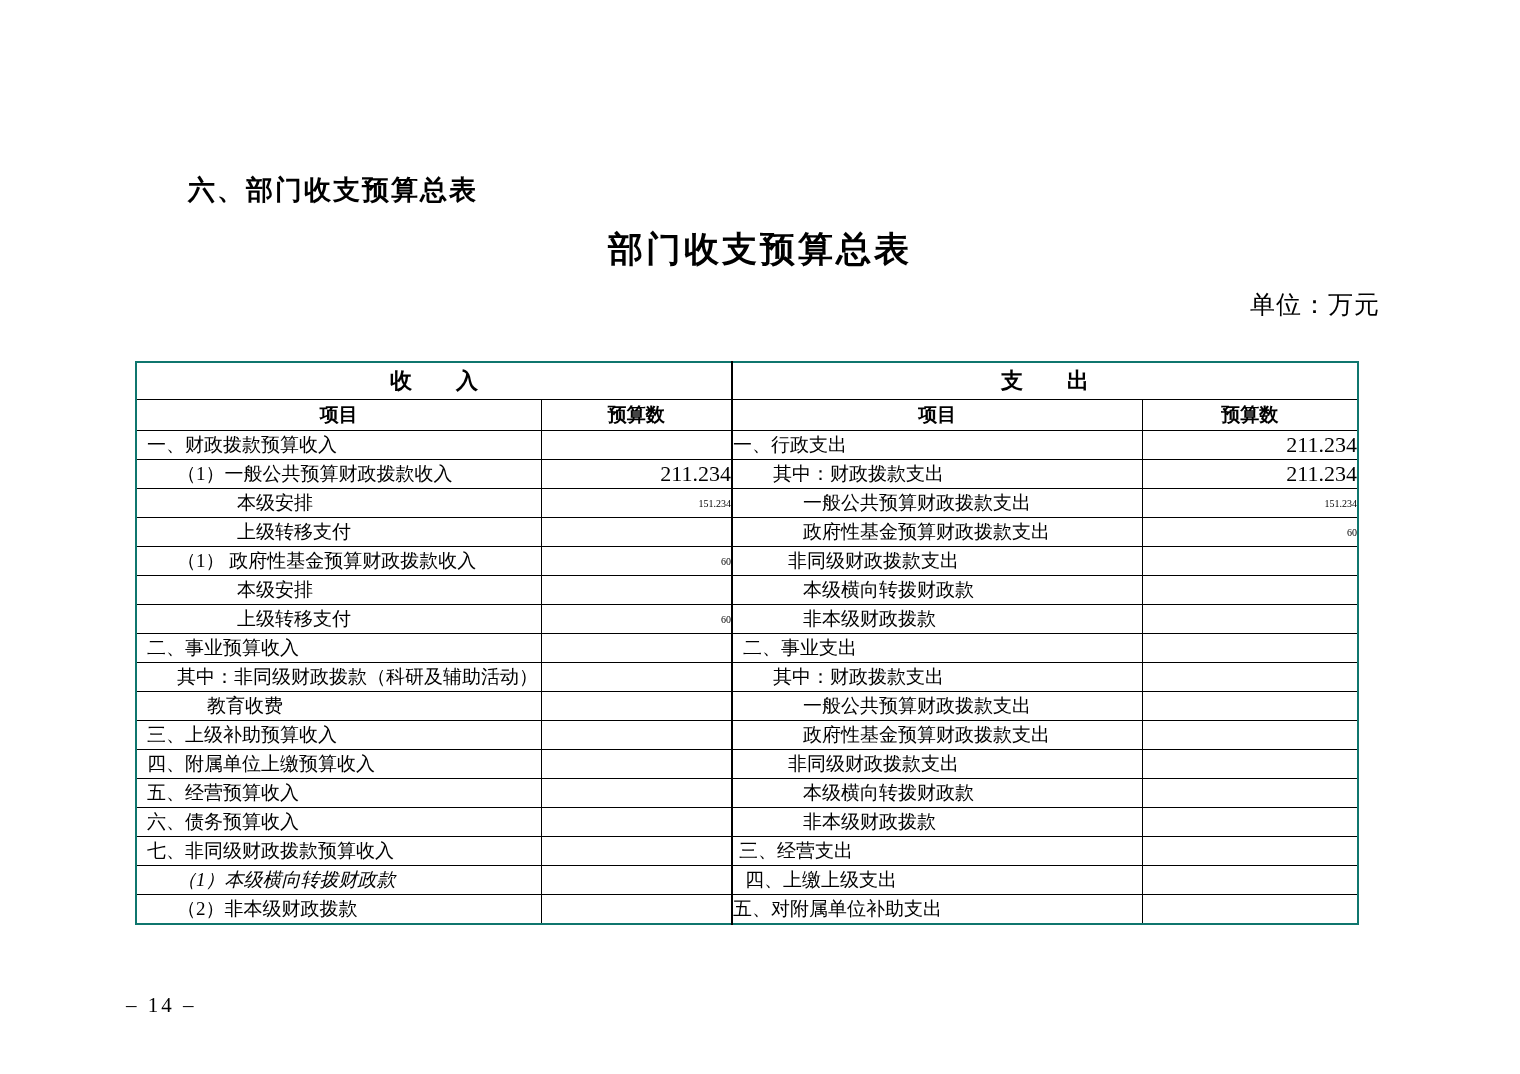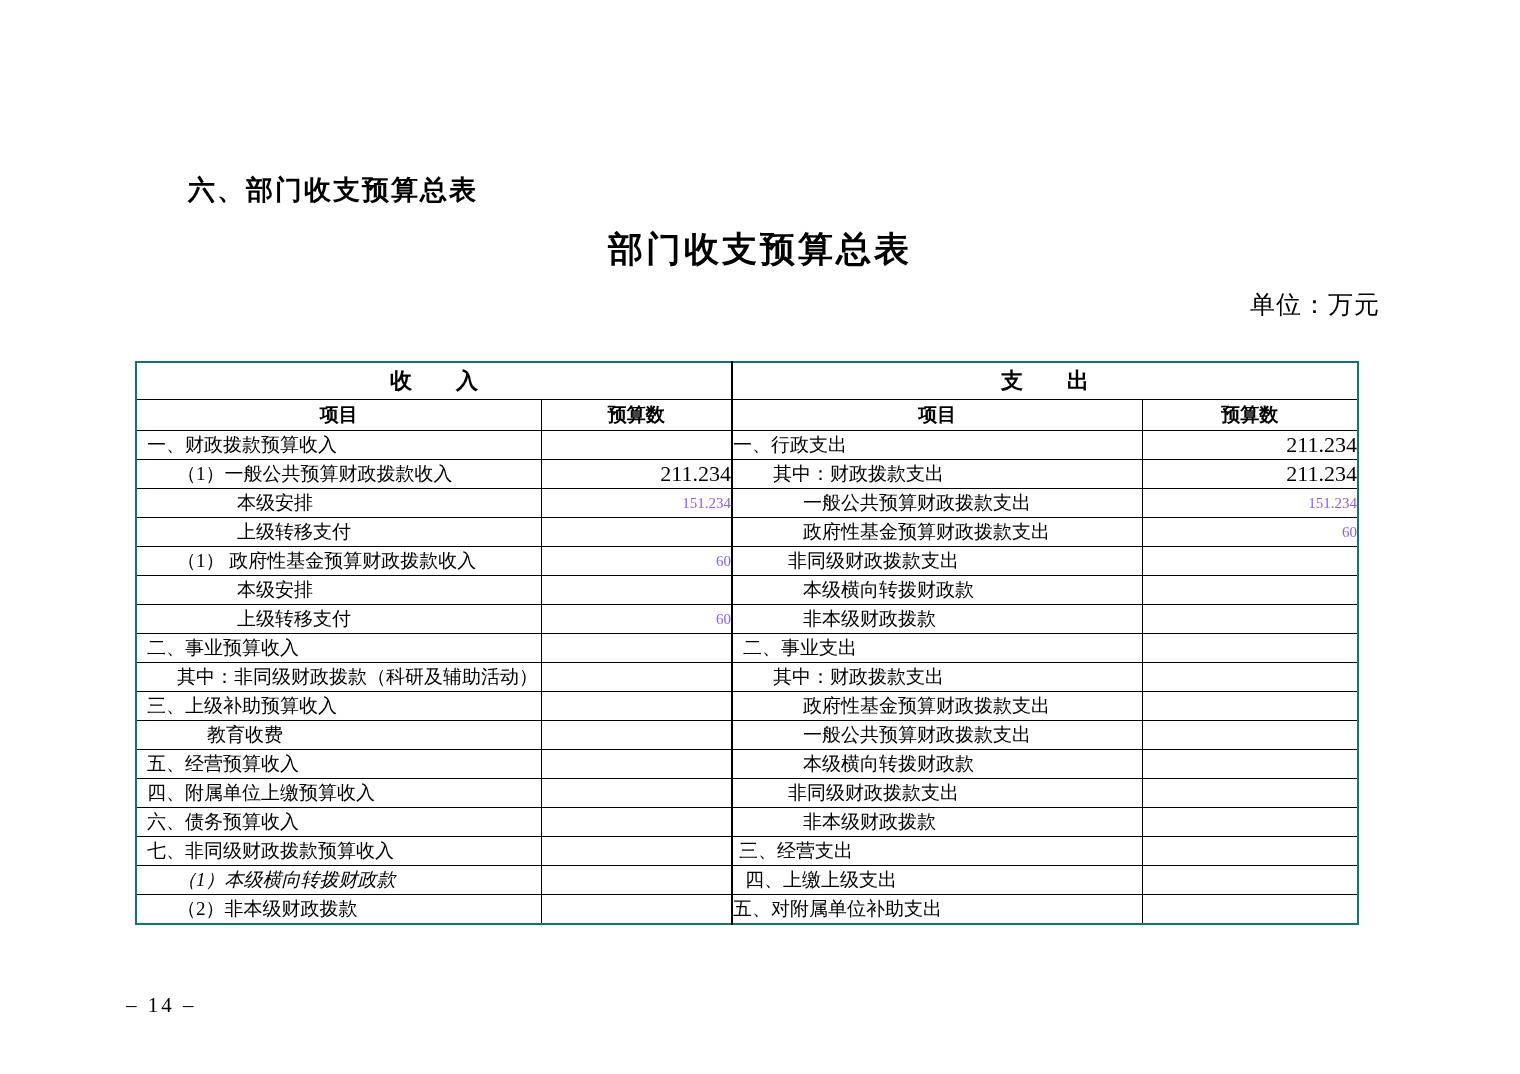--- a/index.html
+++ b/index.html
@@ -85,21 +85,21 @@
     font-size: 19px;
     vertical-align: middle;
   }
   td.item { text-align: left; }
   td.value {
     text-align: right;
     padding-right: 10px;
     font-family: "Liberation Serif", serif;
   }
   td.value.val-large { font-size: 22px; }
-  td.value.val-small { font-size: 15px; color: #8b5cf6; }
+  td.value.val-small { font-size: 10px; color: #000000; }
   .mid-divider { border-left-width: 2px !important; }
 
   .page-number {
     position: absolute;
     left: 126px;
     top: 962px;
     font-size: 21px;
     letter-spacing: 3px;
     white-space: nowrap;
     margin-top: 31px;
@@ -184,41 +184,41 @@
           <td class="cell item mid-divider" style="padding-left: 10px;">二、事业支出</td>
           <td class="cell value val-small"></td>
         </tr>
         <tr>
           <td class="cell item" style="padding-left: 40px;">其中：非同级财政拨款（科研及辅助活动）</td>
           <td class="cell value val-small"></td>
           <td class="cell item mid-divider" style="padding-left: 40px;">其中：财政拨款支出</td>
           <td class="cell value val-small"></td>
         </tr>
         <tr>
+          <td class="cell item" style="padding-left: 70px;">教育收费</td>
+          <td class="cell value val-small"></td>
+          <td class="cell item mid-divider" style="padding-left: 70px;">一般公共预算财政拨款支出</td>
+          <td class="cell value val-small"></td>
+        </tr>
+        <tr>
           <td class="cell item" style="padding-left: 10px;">三、上级补助预算收入</td>
           <td class="cell value val-small"></td>
           <td class="cell item mid-divider" style="padding-left: 70px;">政府性基金预算财政拨款支出</td>
           <td class="cell value val-small"></td>
         </tr>
         <tr>
-          <td class="cell item" style="padding-left: 70px;">教育收费</td>
-          <td class="cell value val-small"></td>
-          <td class="cell item mid-divider" style="padding-left: 70px;">一般公共预算财政拨款支出</td>
+          <td class="cell item" style="padding-left: 10px;">四、附属单位上缴预算收入</td>
+          <td class="cell value val-small"></td>
+          <td class="cell item mid-divider" style="padding-left: 55px;">非同级财政拨款支出</td>
           <td class="cell value val-small"></td>
         </tr>
         <tr>
           <td class="cell item" style="padding-left: 10px;">五、经营预算收入</td>
           <td class="cell value val-small"></td>
           <td class="cell item mid-divider" style="padding-left: 70px;">本级横向转拨财政款</td>
-          <td class="cell value val-small"></td>
-        </tr>
-        <tr>
-          <td class="cell item" style="padding-left: 10px;">四、附属单位上缴预算收入</td>
-          <td class="cell value val-small"></td>
-          <td class="cell item mid-divider" style="padding-left: 55px;">非同级财政拨款支出</td>
           <td class="cell value val-small"></td>
         </tr>
         <tr>
           <td class="cell item" style="padding-left: 10px;">六、债务预算收入</td>
           <td class="cell value val-small"></td>
           <td class="cell item mid-divider" style="padding-left: 70px;">非本级财政拨款</td>
           <td class="cell value val-small"></td>
         </tr>
         <tr>
           <td class="cell item" style="padding-left: 10px;">七、非同级财政拨款预算收入</td>

